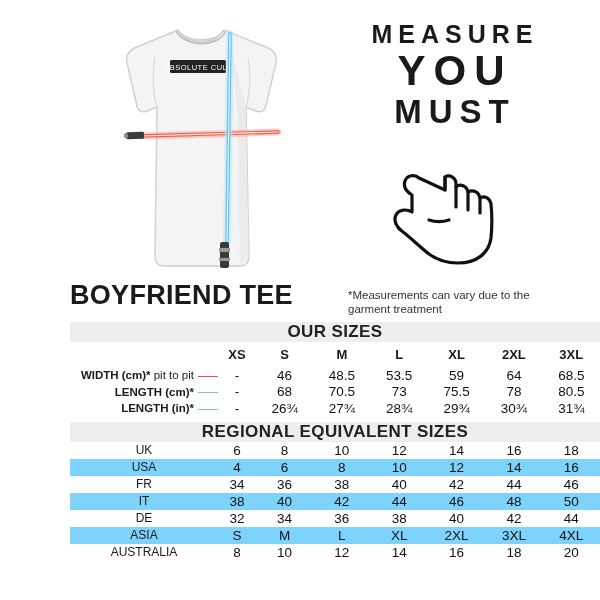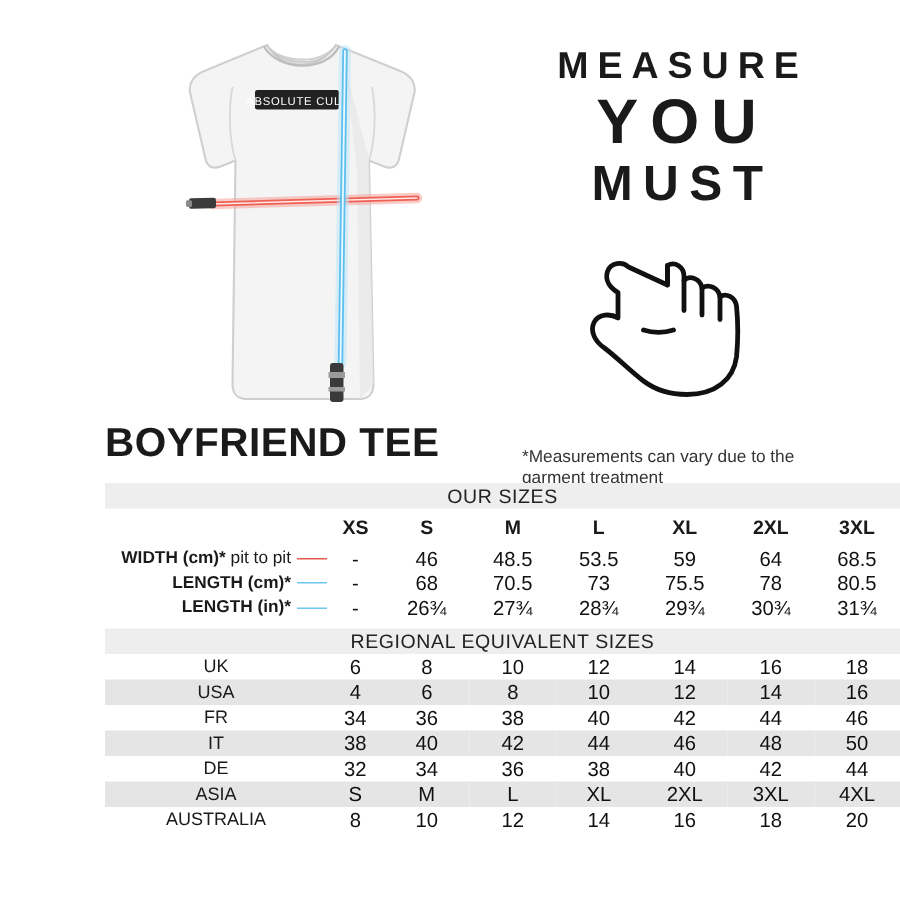--- a/index.html
+++ b/index.html
@@ -49,21 +49,20 @@
     top: 22px;
     width: 250px;
     text-align: center;
     line-height: 1.02;
   }
   .slogan .l1 {
     font-size: 25px;
     font-weight: bold;
     letter-spacing: 6px;
     display: block;
-    margin-top: 10px;
   }
   .slogan .l2 {
     font-size: 42px;
     font-weight: bold;
     letter-spacing: 8px;
     display: block;
     margin-top: 2px;
   }
   .slogan .l3 {
     font-size: 33px;
@@ -93,21 +92,21 @@
     position: absolute;
     left: 70px;
     top: 2px;
     font-size: 27px;
     font-weight: bold;
     letter-spacing: 0.3px;
   }
   .title-note {
     position: absolute;
     left: 348px;
-    top: 20px;
+    top: 10px;
     font-size: 11.5px;
     line-height: 1.22;
     color: #333;
     width: 200px;
   }
 
   
   .table-wrap {
     position: absolute;
     left: 70px;
@@ -119,22 +118,22 @@
     width: 530px;
     font-size: 12.5px;
   }
   table.size td, table.size th {
     padding: 0;
     margin: 0;
   }
   .band {
     background: #eeeeee;
     text-align: center;
-    font-weight: normal;
-    font-size: 13px;
+    font-weight: bold;
+    font-size: 17px;
     letter-spacing: 0.4px;
     height: 17px;
     color: #222;
   }
   .hdr-size {
     text-align: center;
     font-size: 13px;
     font-weight: bold;
     height: 25px;
     padding-top: 2px;
@@ -159,21 +158,21 @@
   .reg .rowlabel {
     font-weight: normal;
     text-align: center;
     padding-right: 0;
     font-size: 12px;
   }
   .reg .val {
     height: 17px;
   }
   .shade {
-    background: #e5e5e5;
+    background: #7dd3fc;
     margin-top: 12px;
   }
   .line-red {
     display: inline-block;
     width: 20px;
     height: 0;
     border-top: 1px solid #e8584f;
     vertical-align: middle;
     margin-left: 4px;
   }

